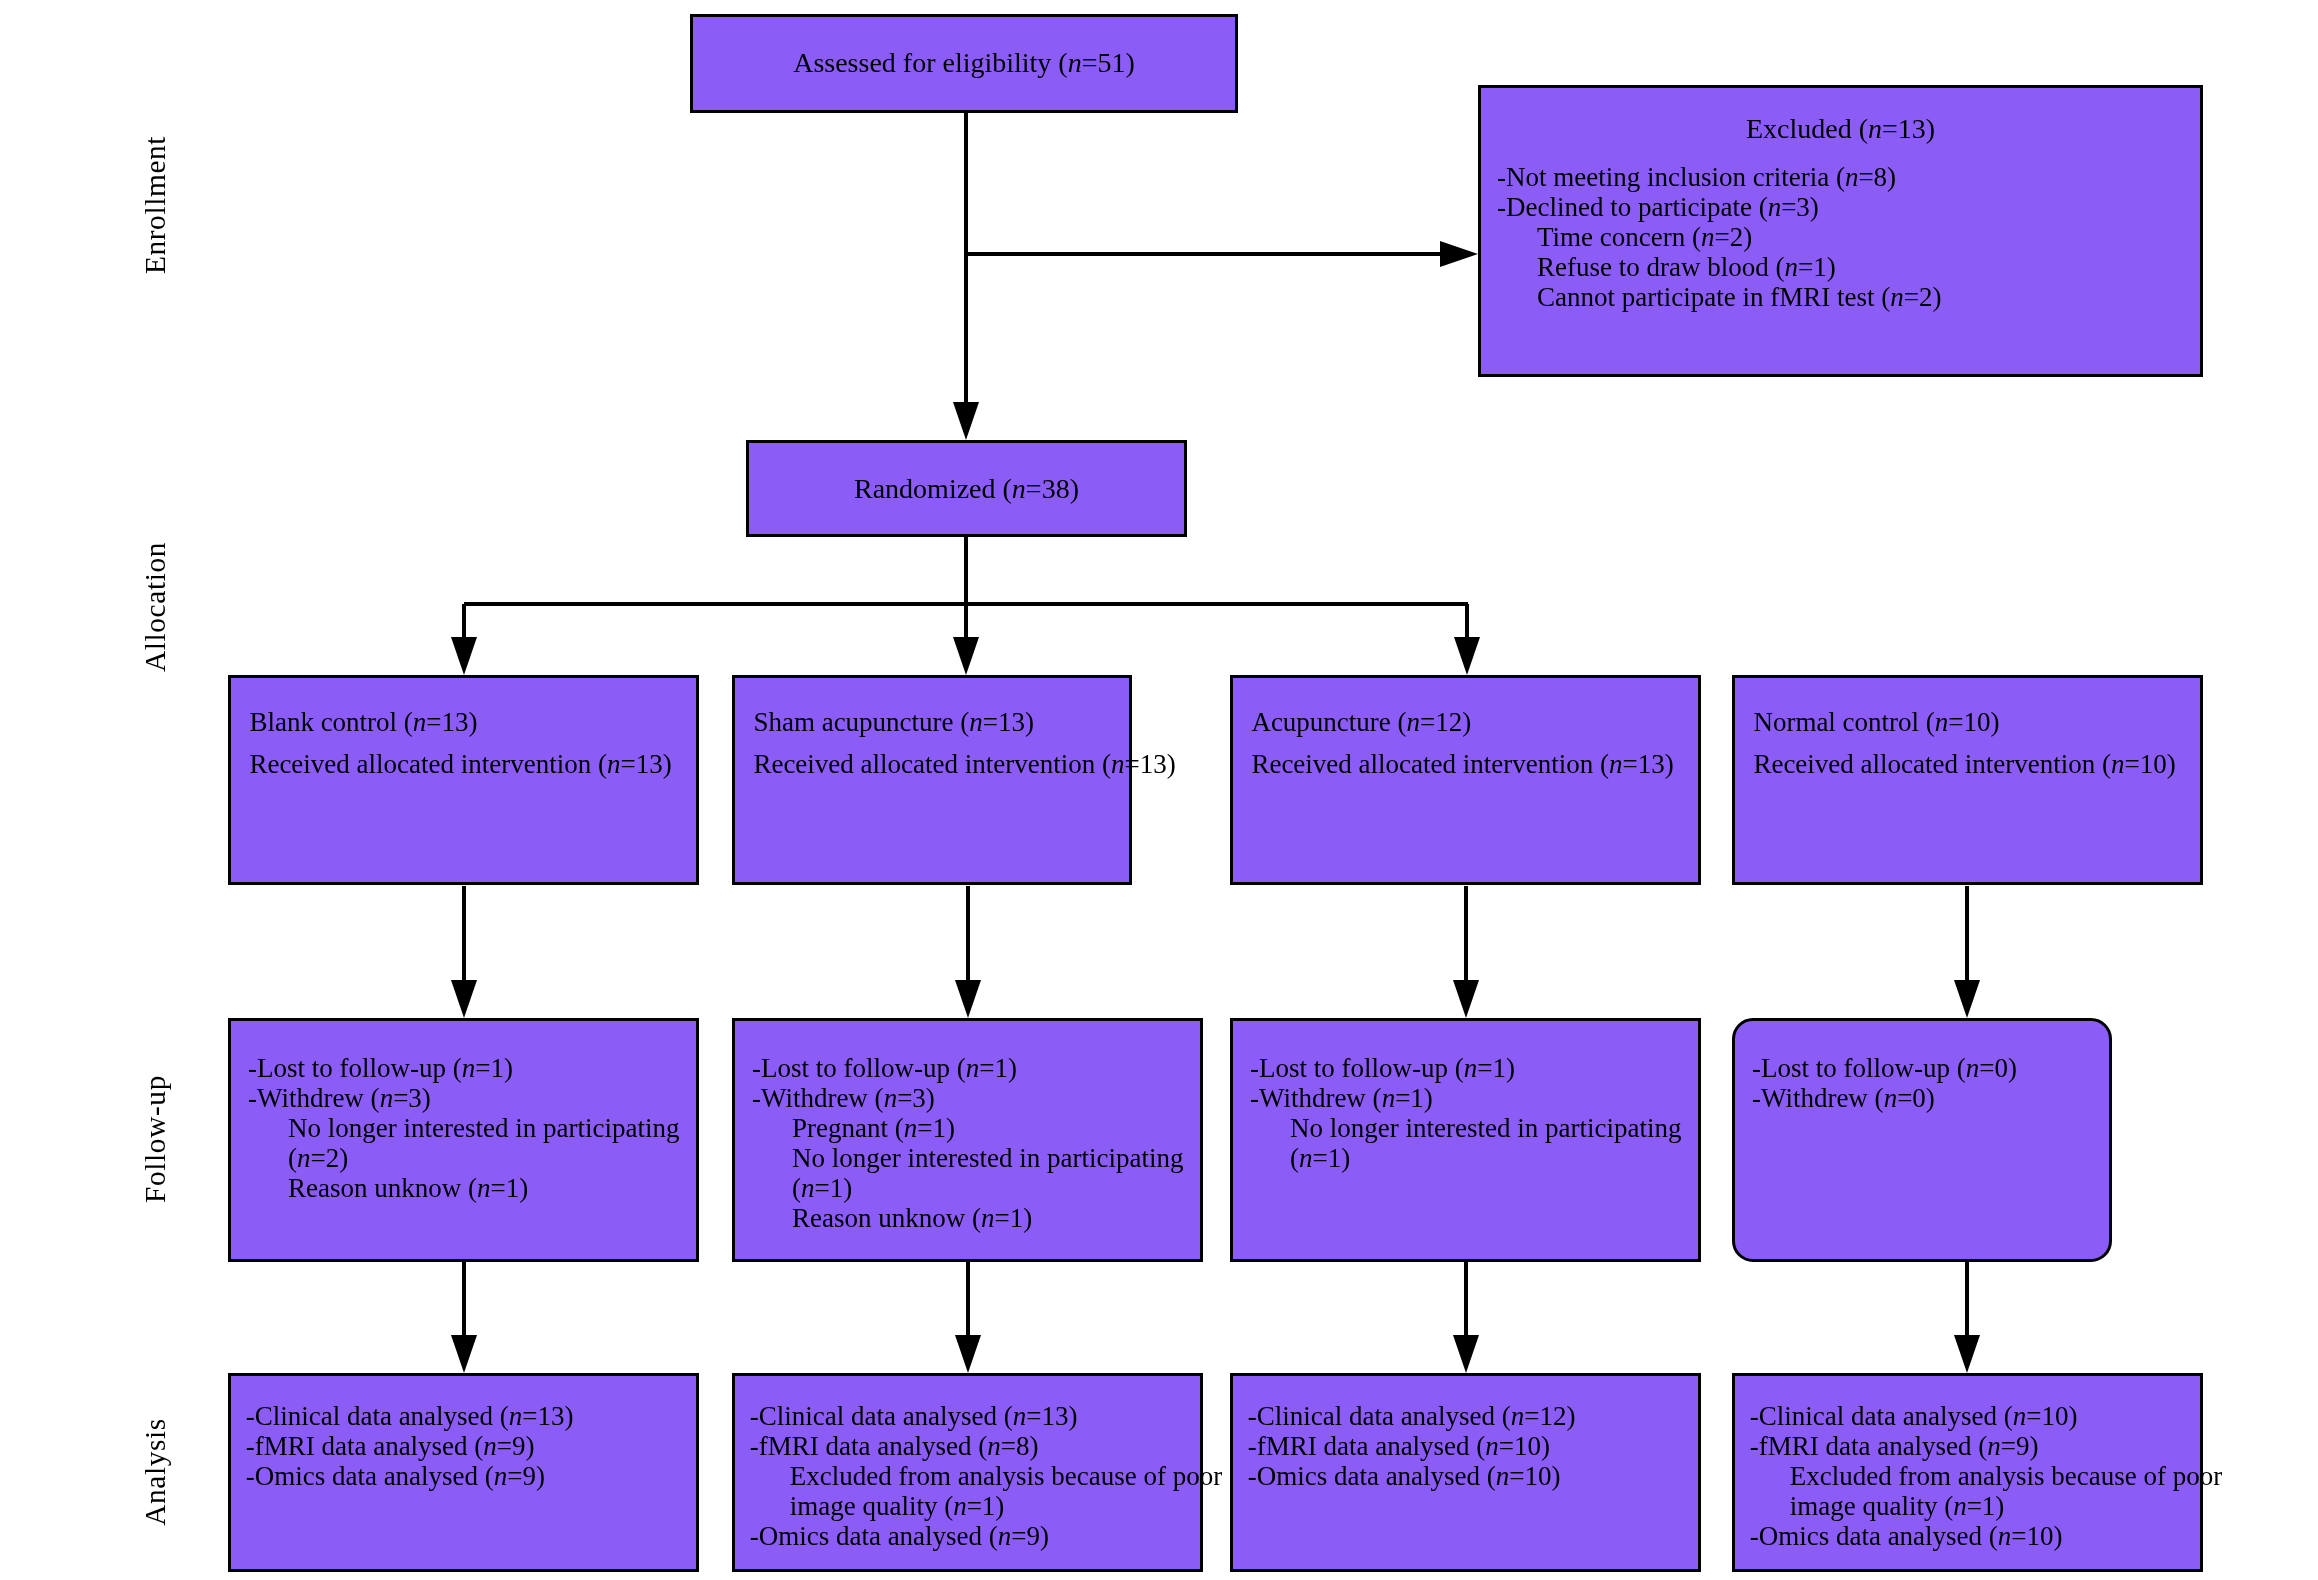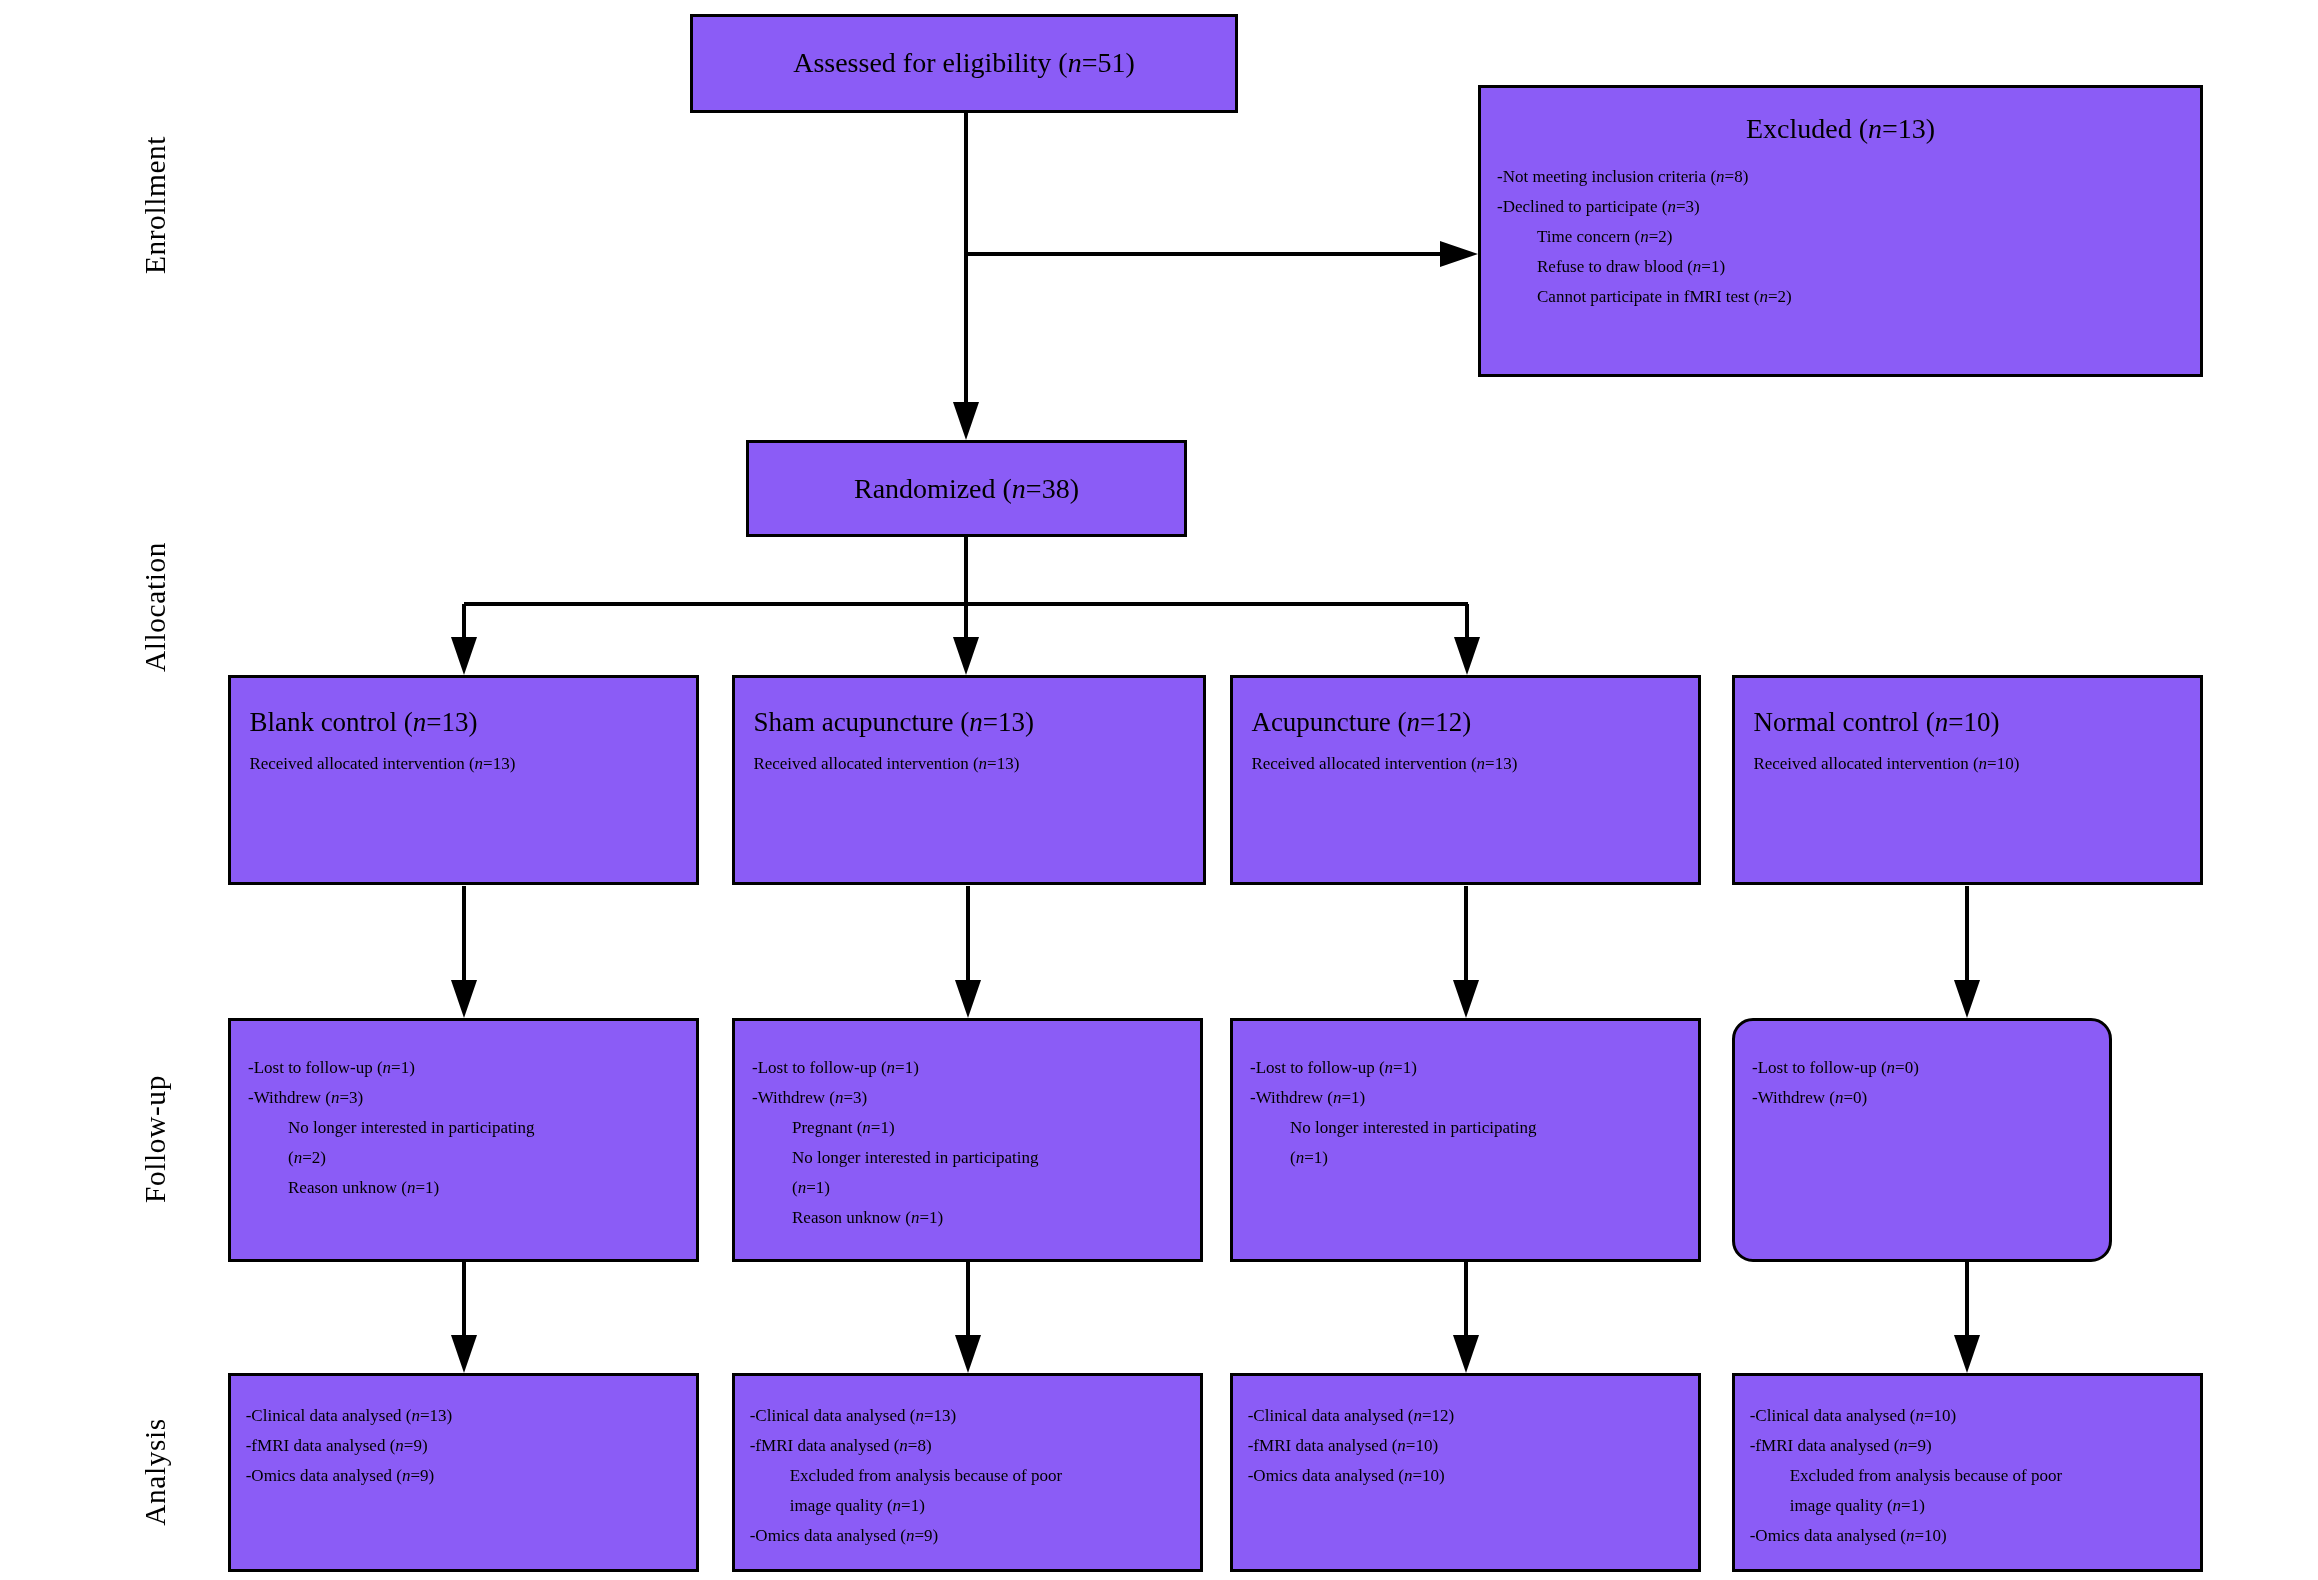--- a/index.html
+++ b/index.html
@@ -35,21 +35,21 @@
     text-align:center;
     font-size:28px;
     padding-top:24.5px;
     padding-bottom:17px;
   }
   .lines{
     padding-left:16px;
     padding-right:6.1px;
   }
   .line{
-    font-size:17px;
+    font-size:27px;
     line-height:30px;
     white-space:nowrap;
   }
   .line.indent{padding-left:40px;}
   .alloc-pad{padding:28px 0 0 18.4px;}
   .group-title{
     font-size:27px;
     line-height:32px;
     margin-bottom:11px;
     white-space:nowrap;
@@ -112,21 +112,21 @@
   <div class="vline" style="left:462px;top:604px;height:35px;"></div>
   <div class="vline" style="left:1465px;top:604px;height:35px;"></div>
   <div class="head-down" style="left:451px;top:637px;"></div>
   <div class="head-down" style="left:953px;top:637px;"></div>
   <div class="head-down" style="left:1454px;top:637px;"></div>
 
   <div class="box alloc-pad" style="left:228px;top:675px;width:471px;height:210px;border-width:3.1px;">
     <div class="group-title">Blank control (<i>n</i>=13)</div>
     <div class="line">Received allocated intervention (<i>n</i>=13)</div>
   </div>
-  <div class="box alloc-pad" style="left:732px;top:675px;width:474px;height:210px;border-width:3.1px;">
+  <div class="box alloc-pad" style="left:732px;top:675px;width:400px;height:210px;border-width:3.1px;">
     <div class="group-title">Sham acupuncture (<i>n</i>=13)</div>
     <div class="line">Received allocated intervention (<i>n</i>=13)</div>
   </div>
   <div class="box alloc-pad" style="left:1230px;top:675px;width:471px;height:210px;border-width:3.1px;">
     <div class="group-title">Acupuncture (<i>n</i>=12)</div>
     <div class="line">Received allocated intervention (<i>n</i>=13)</div>
   </div>
   <div class="box alloc-pad" style="left:1732px;top:675px;width:471px;height:210px;border-width:3.1px;">
     <div class="group-title">Normal control (<i>n</i>=10)</div>
     <div class="line">Received allocated intervention (<i>n</i>=10)</div>

